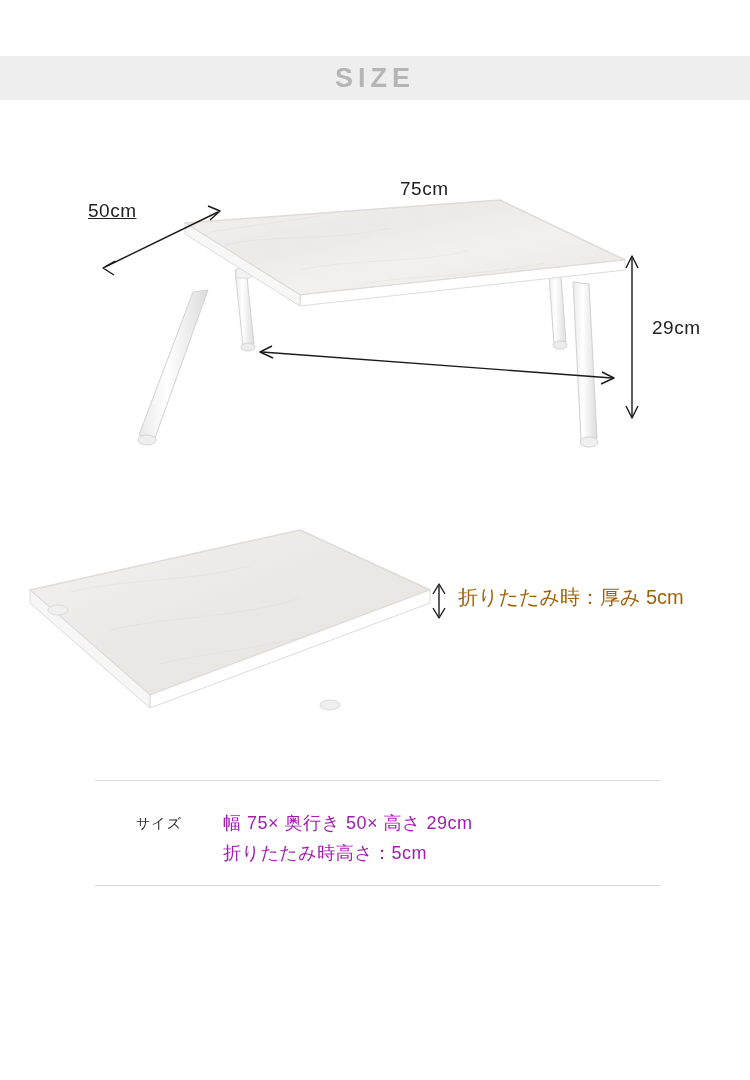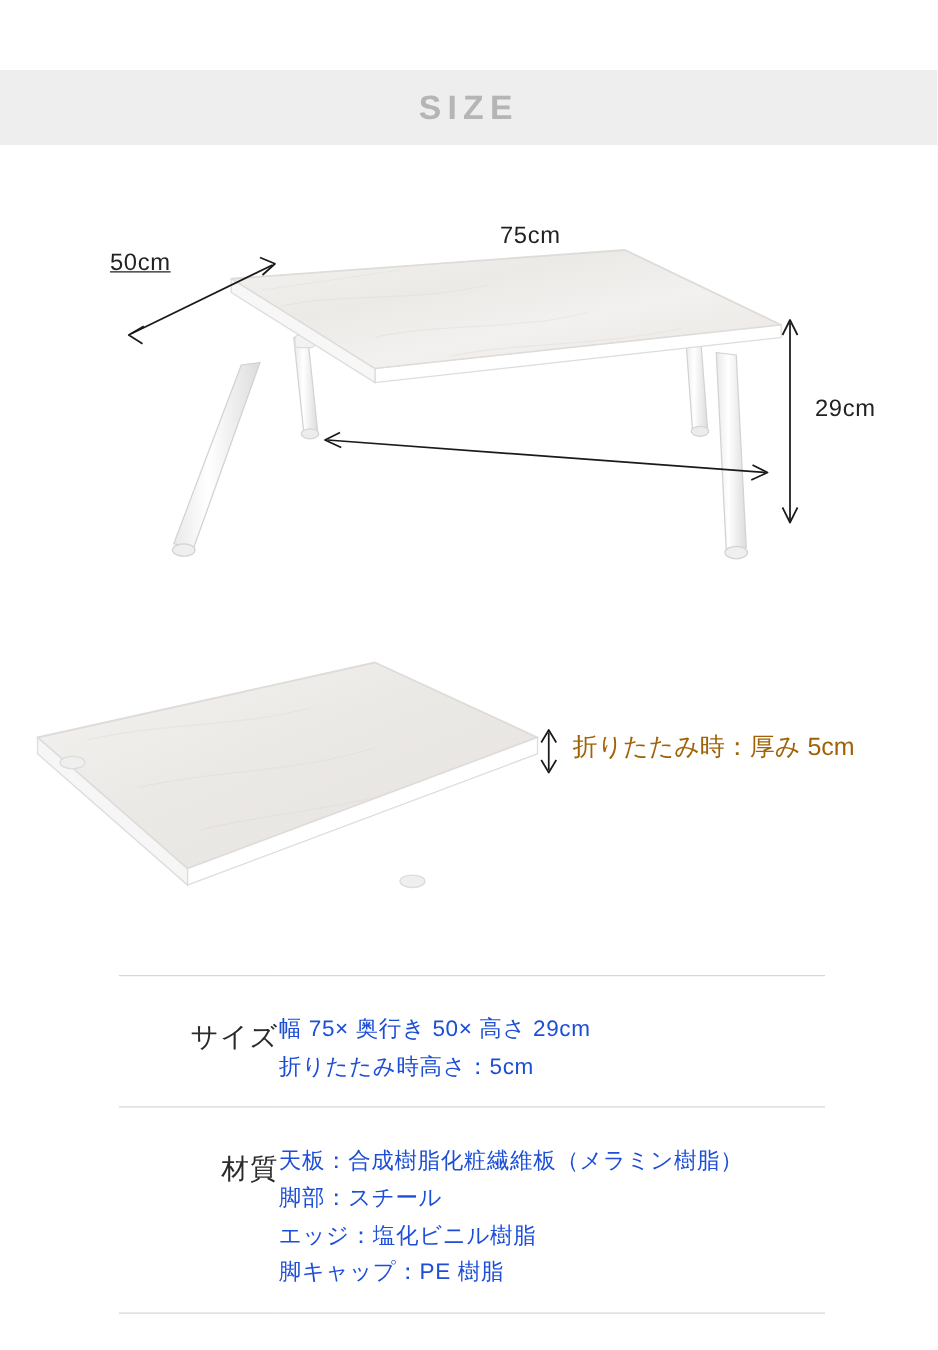--- a/index.html
+++ b/index.html
@@ -15,21 +15,21 @@
     position: relative;
     overflow: hidden;
   }
 
   
   .header-band {
     position: absolute;
     left: 0;
     top: 56px;
     width: 750px;
-    height: 60px;
+    height: 44px;
     background: #eeeeee;
     display: flex;
     align-items: center;
     justify-content: center;
   }
   .header-band .title {
     font-size: 27px;
     letter-spacing: 5px;
     font-weight: bold;
     color: #b5b5b5;
@@ -74,32 +74,32 @@
     border-collapse: collapse;
   }
   .spec-table tr {
     border-top: 1px solid #d7d7d7;
   }
   .spec-table tr:last-child {
     border-bottom: 1px solid #d7d7d7;
   }
   .spec-table th {
     width: 128px;
-    text-align: right;
+    text-align: center;
     vertical-align: top;
     font-weight: normal;
-    font-size: 22px;
+    font-size: 14px;
     color: #2b2b2b;
     padding: 34px 0 17px 0;
     letter-spacing: 1px;
   }
   .spec-table td {
     vertical-align: top;
     font-size: 18px;
-    color: #1d4ed8;
+    color: #a21caf;
     padding: 28px 0 17px 0;
     line-height: 1.65;
     letter-spacing: 0.5px;
     white-space: pre-line;
   }
 
   svg { display: block; }
 </style>
 </head>
 <body>
@@ -216,21 +216,14 @@
 
 <span class="fold-label">折りたたみ時：厚み 5cm</span>
 
 <table class="spec-table">
   <tbody>
     <tr>
       <th>サイズ</th>
       <td>幅 75× 奥行き 50× 高さ 29cm
 折りたたみ時高さ：5cm</td>
     </tr>
-    <tr>
-      <th>材質</th>
-      <td>天板：合成樹脂化粧繊維板（メラミン樹脂）
-脚部：スチール
-エッジ：塩化ビニル樹脂
-脚キャップ：PE 樹脂</td>
-    </tr>
   </tbody>
 </table>
 
 </body></html>

